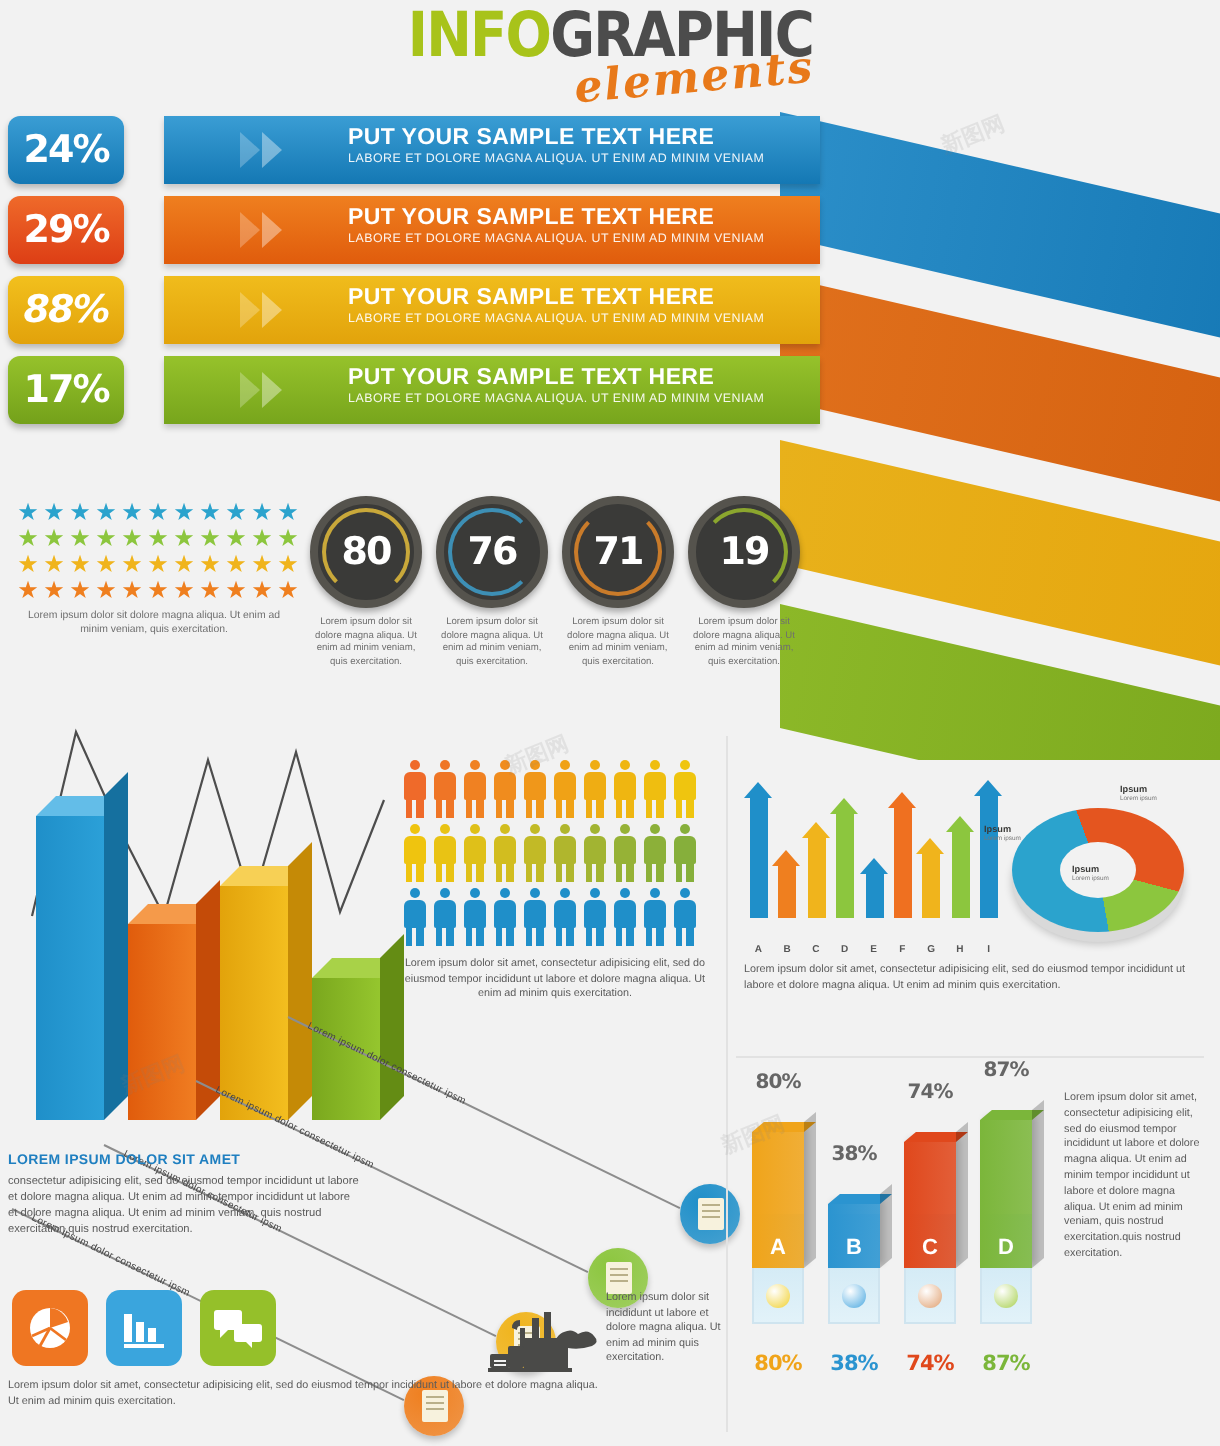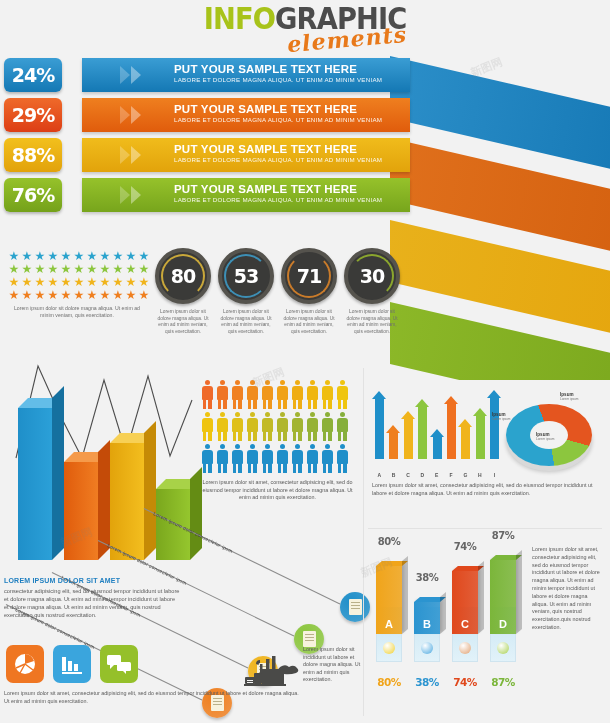--- a/index.html
+++ b/index.html
@@ -48,21 +48,21 @@
   .bar-txt{ position:absolute; left:92px; top:5px; right:6px; color:#fff; }
   .bar-title{ font-size:11.5px; font-weight:bold; letter-spacing:.2px; line-height:12px; }
   .bar-sub{ font-size:6.2px; letter-spacing:.25px; line-height:9px; opacity:.92; }
 
   .c-blue   { background:linear-gradient(180deg,#3a9dd4,#1478b4); }
   .c-orange { background:linear-gradient(180deg,#ef7f1f,#e05c0c); }
   .c-yellow { background:linear-gradient(180deg,#f0bc1c,#e2a30b); }
   .c-green  { background:linear-gradient(180deg,#96c22b,#77a51c); }
   .chip-blue   { background:linear-gradient(180deg,#3a9dd4,#1478b4); }
   .chip-orange { background:linear-gradient(180deg,#ef6a2a,#dd3e15); }
-  .chip-yellow { background:linear-gradient(180deg,#f2c01d,#e2a20b); }
+  .chip-yellow { background:linear-gradient(180deg,#f2c01d,#e2a20b);font-style:italic; }
   .chip-green  { background:linear-gradient(180deg,#96c22b,#74a11a); }
 
   
   .stars{ position:absolute; left:8px; top:250px; width:142px; }
   .star-row{ display:flex; gap:1px; margin-bottom:1px; }
   .star{ width:12px; height:12px; font-size:12px; line-height:12px; text-align:center; }
   .stars-cap{ margin-top:4px; font-size:5.2px; line-height:7px; color:#6f6f6f; text-align:center; width:138px;}
 
   
   .circles{ position:absolute; left:155px; top:248px; width:250px; height:110px; display:flex; gap:7px;}
@@ -232,21 +232,21 @@
             <span></span>
             <span></span>
           </div>
           <div class="bar-txt">
             <div class="bar-title">PUT YOUR SAMPLE TEXT HERE</div>
             <div class="bar-sub">LABORE ET DOLORE MAGNA ALIQUA. UT ENIM AD MINIM VENIAM</div>
           </div>
         </div>
       </div>
       <div class="banner-row" style="top: 120px;">
-        <div class="pct-chip chip-green">76%</div>
+        <div class="pct-chip chip-green">17%</div>
         <div class="bar c-green">
           <div class="chev">
             <span></span>
             <span></span>
           </div>
           <div class="bar-txt">
             <div class="bar-title">PUT YOUR SAMPLE TEXT HERE</div>
             <div class="bar-sub">LABORE ET DOLORE MAGNA ALIQUA. UT ENIM AD MINIM VENIAM</div>
           </div>
         </div>
@@ -313,33 +313,33 @@
 
   <div class="circles" id="circles">
       <div class="circ-item">
         <div class="circ ring-y">
           <span class="num">80</span>
         </div>
         <div class="circ-cap">Lorem ipsum dolor sit dolore magna aliqua. Ut enim ad minim veniam, quis exercitation.</div>
       </div>
       <div class="circ-item">
         <div class="circ ring-b">
-          <span class="num">53</span>
+          <span class="num">76</span>
         </div>
         <div class="circ-cap">Lorem ipsum dolor sit dolore magna aliqua. Ut enim ad minim veniam, quis exercitation.</div>
       </div>
       <div class="circ-item">
         <div class="circ ring-o">
           <span class="num">71</span>
         </div>
         <div class="circ-cap">Lorem ipsum dolor sit dolore magna aliqua. Ut enim ad minim veniam, quis exercitation.</div>
       </div>
       <div class="circ-item">
         <div class="circ ring-g">
-          <span class="num">30</span>
+          <span class="num">19</span>
         </div>
         <div class="circ-cap">Lorem ipsum dolor sit dolore magna aliqua. Ut enim ad minim veniam, quis exercitation.</div>
       </div>
     </div>
 
   <div class="bars3d">
     <svg class="zig" viewBox="0 0 190 100">
       <polyline points="8,98 30,6 52,55 74,98 96,20 118,92 140,16 162,96 184,40" fill="none" stroke="#4d4d4d" stroke-width="1.1"></polyline>
     </svg>
     <div class="b3" style="left:10px; height:152px;">

